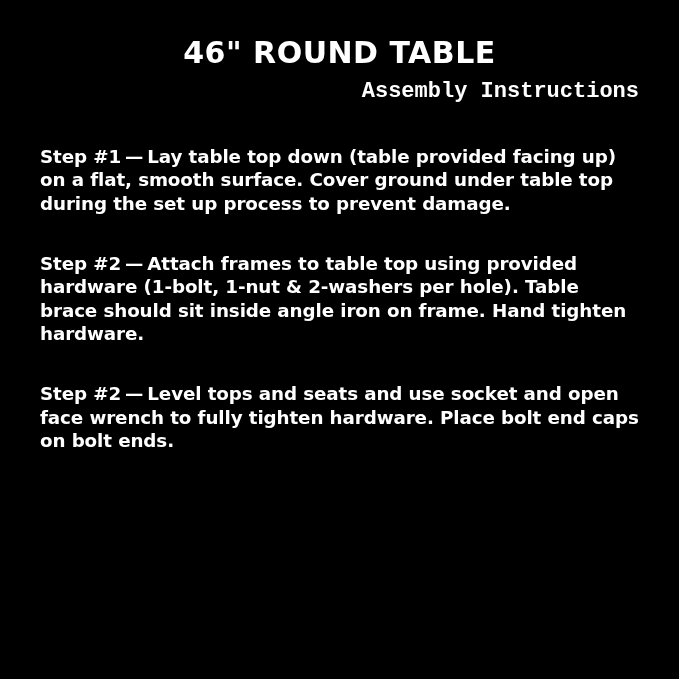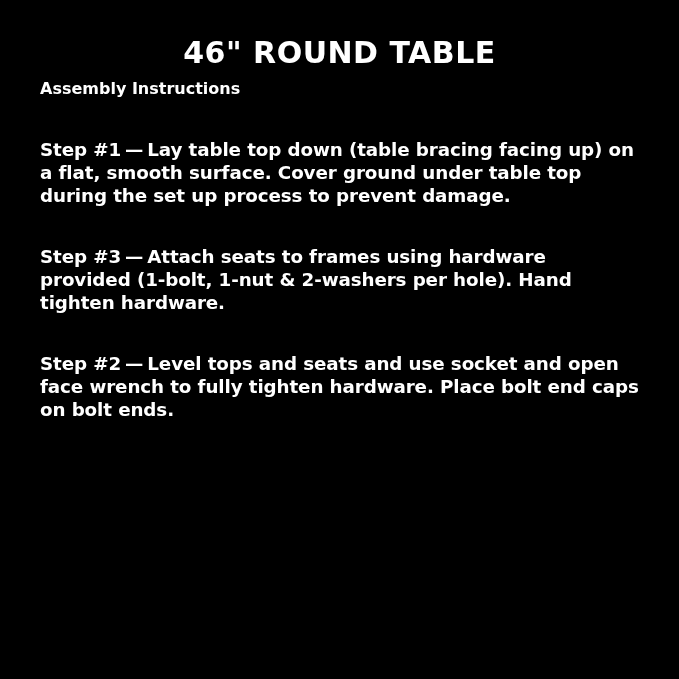--- a/index.html
+++ b/index.html
@@ -24,25 +24,26 @@
   }
   .title {
     text-align: center;
     font-size: 30px;
     font-weight: bold;
     letter-spacing: 0.5px;
     line-height: 1.15;
     margin: 6px 0 0 0;
   }
   .subtitle {
-    text-align: left;
-    font-size: 16px;
+    text-align: right;
+    font-size: 22px;
     font-weight: bold;
     line-height: 1.2;
     margin: 8px 0 0 0;
+    font-family: Liberation Mono, monospace;
   }
   .steps {
     margin-top: 22px;
     display: flex;
     flex-direction: column;
   }
   .step {
     font-size: 18.3px;
     font-weight: bold;
     line-height: 1.27;
@@ -64,27 +65,27 @@
 <body>
 
 <div class="page">
 
   <h1 class="title">46" ROUND TABLE</h1>
   <h2 class="subtitle">Assembly Instructions</h2>
 
   <div class="steps">
 
     <p class="step">
-      <span class="step-label">Step #1</span><span class="dash">—</span><span>Lay table top down (table bracing facing up) on a flat, smooth surface. Cover ground under table top during the set up process to prevent damage.</span>
+      <span class="step-label">Step #1</span><span class="dash">—</span><span>Lay table top down (table provided facing up) on a flat, smooth surface. Cover ground under table top during the set up process to prevent damage.</span>
     </p>
 
+    <p class="step">
+      <span class="step-label">Step #2</span><span class="dash">—</span><span>Attach frames to table top using provided hardware (1-bolt, 1-nut &amp; 2-washers per hole). Table brace should sit inside angle iron on frame. Hand tighten hardware.</span>
+    </p>
 
-    <p class="step">
-      <span class="step-label">Step #3</span><span class="dash">—</span><span>Attach seats to frames using hardware provided (1-bolt, 1-nut &amp; 2-washers per hole). Hand tighten hardware.</span>
-    </p>
 
 
 
     <p class="step">
       <span class="step-label">Step #2</span><span class="dash">—</span><span>Level tops and seats and use socket and open face wrench to fully tighten hardware. Place bolt end caps on bolt ends.</span>
     </p>
 
   </div>
 </div>
 

